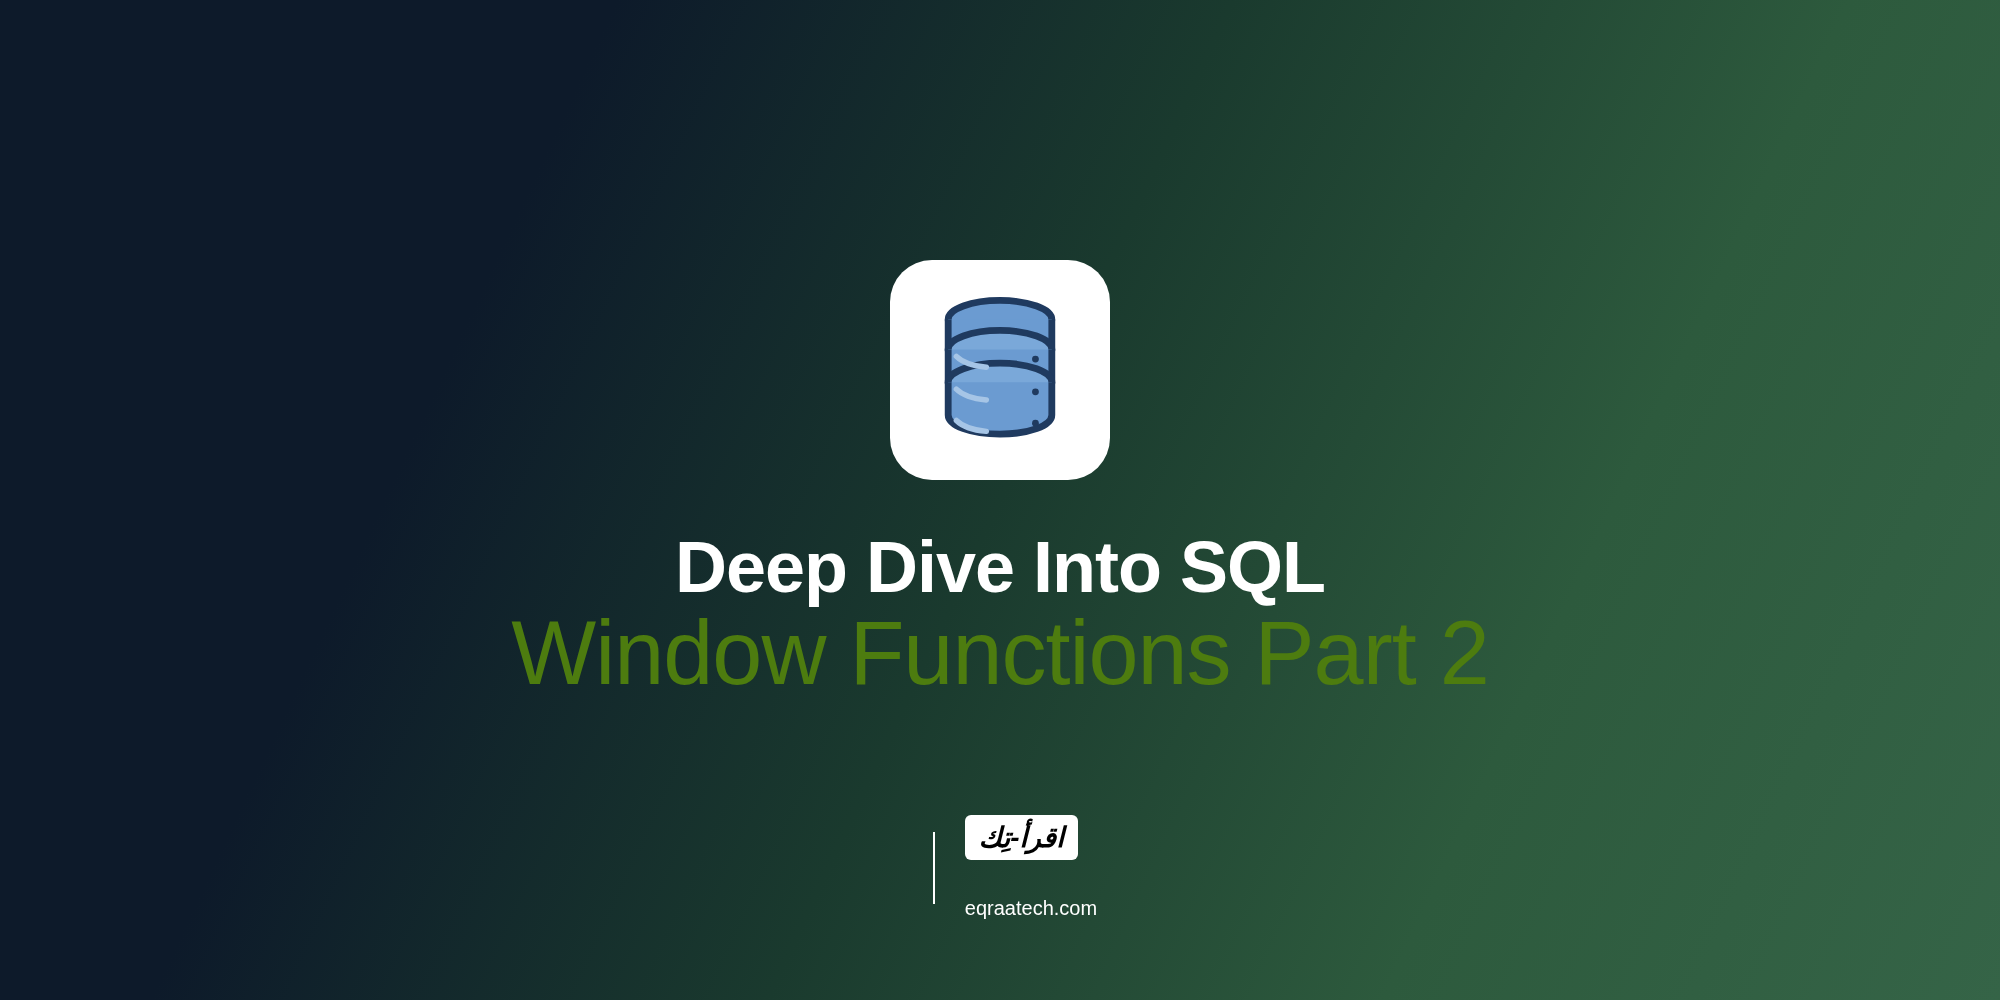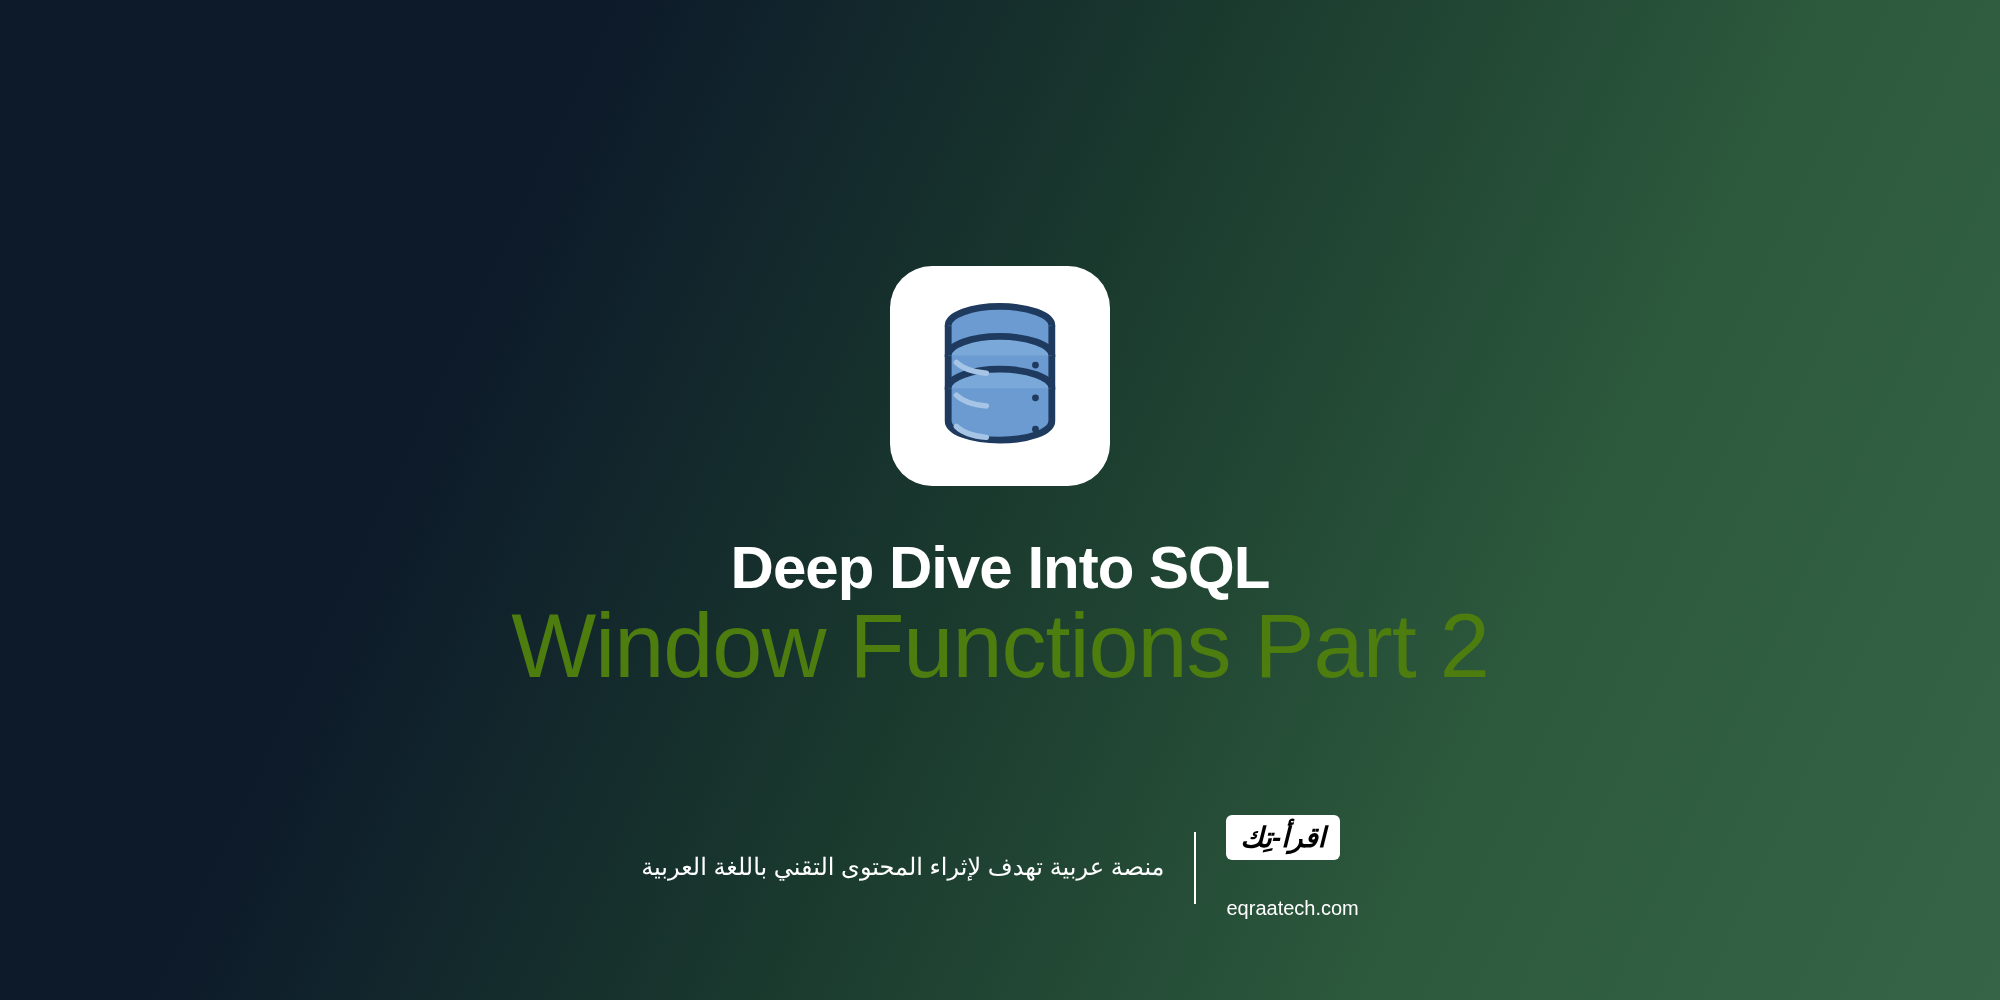--- a/index.html
+++ b/index.html
@@ -29,21 +29,21 @@
       align-items: center;
       justify-content: center;
       margin-bottom: 50px;
       margin-top: -40px;
     }
     .db-icon {
       width: 150px;
       height: 150px;
     }
     .title-line-1 {
-      font-size: 60px;
+      font-size: 72px;
       font-weight: 800;
       color: #ffffff;
       letter-spacing: -1px;
       text-align: left;
       line-height: 1.05;
     }
     .title-line-2 {
       font-size: 90px;
       font-weight: 400;
       color: #4d7c0f;
@@ -117,21 +117,20 @@
       <path d="M 18 69 C 22 73 30 76 40 77" fill="none" stroke="#a6c5e6" stroke-width="4" stroke-linecap="round"></path>
       <path d="M 18 92 C 22 96 30 99 40 100" fill="none" stroke="#a6c5e6" stroke-width="4" stroke-linecap="round"></path>
     </svg>
   </div>
 
   <h1 class="title-line-1">Deep Dive Into SQL</h1>
   <h1 class="title-line-2">Window Functions Part 2</h1>
 
   <div class="footer">
     <div class="description">
-      <div>منصة عربية تهدف لإثراء المحتوى التقني باللغة العربية</div>
     </div>
     <div class="divider"></div>
     <div class="brand">
       <div class="brand-badge">اقرأ-تِك</div>
       <div class="brand-url">eqraatech.com</div>
     </div>
   </div>
 
 </div>
 

